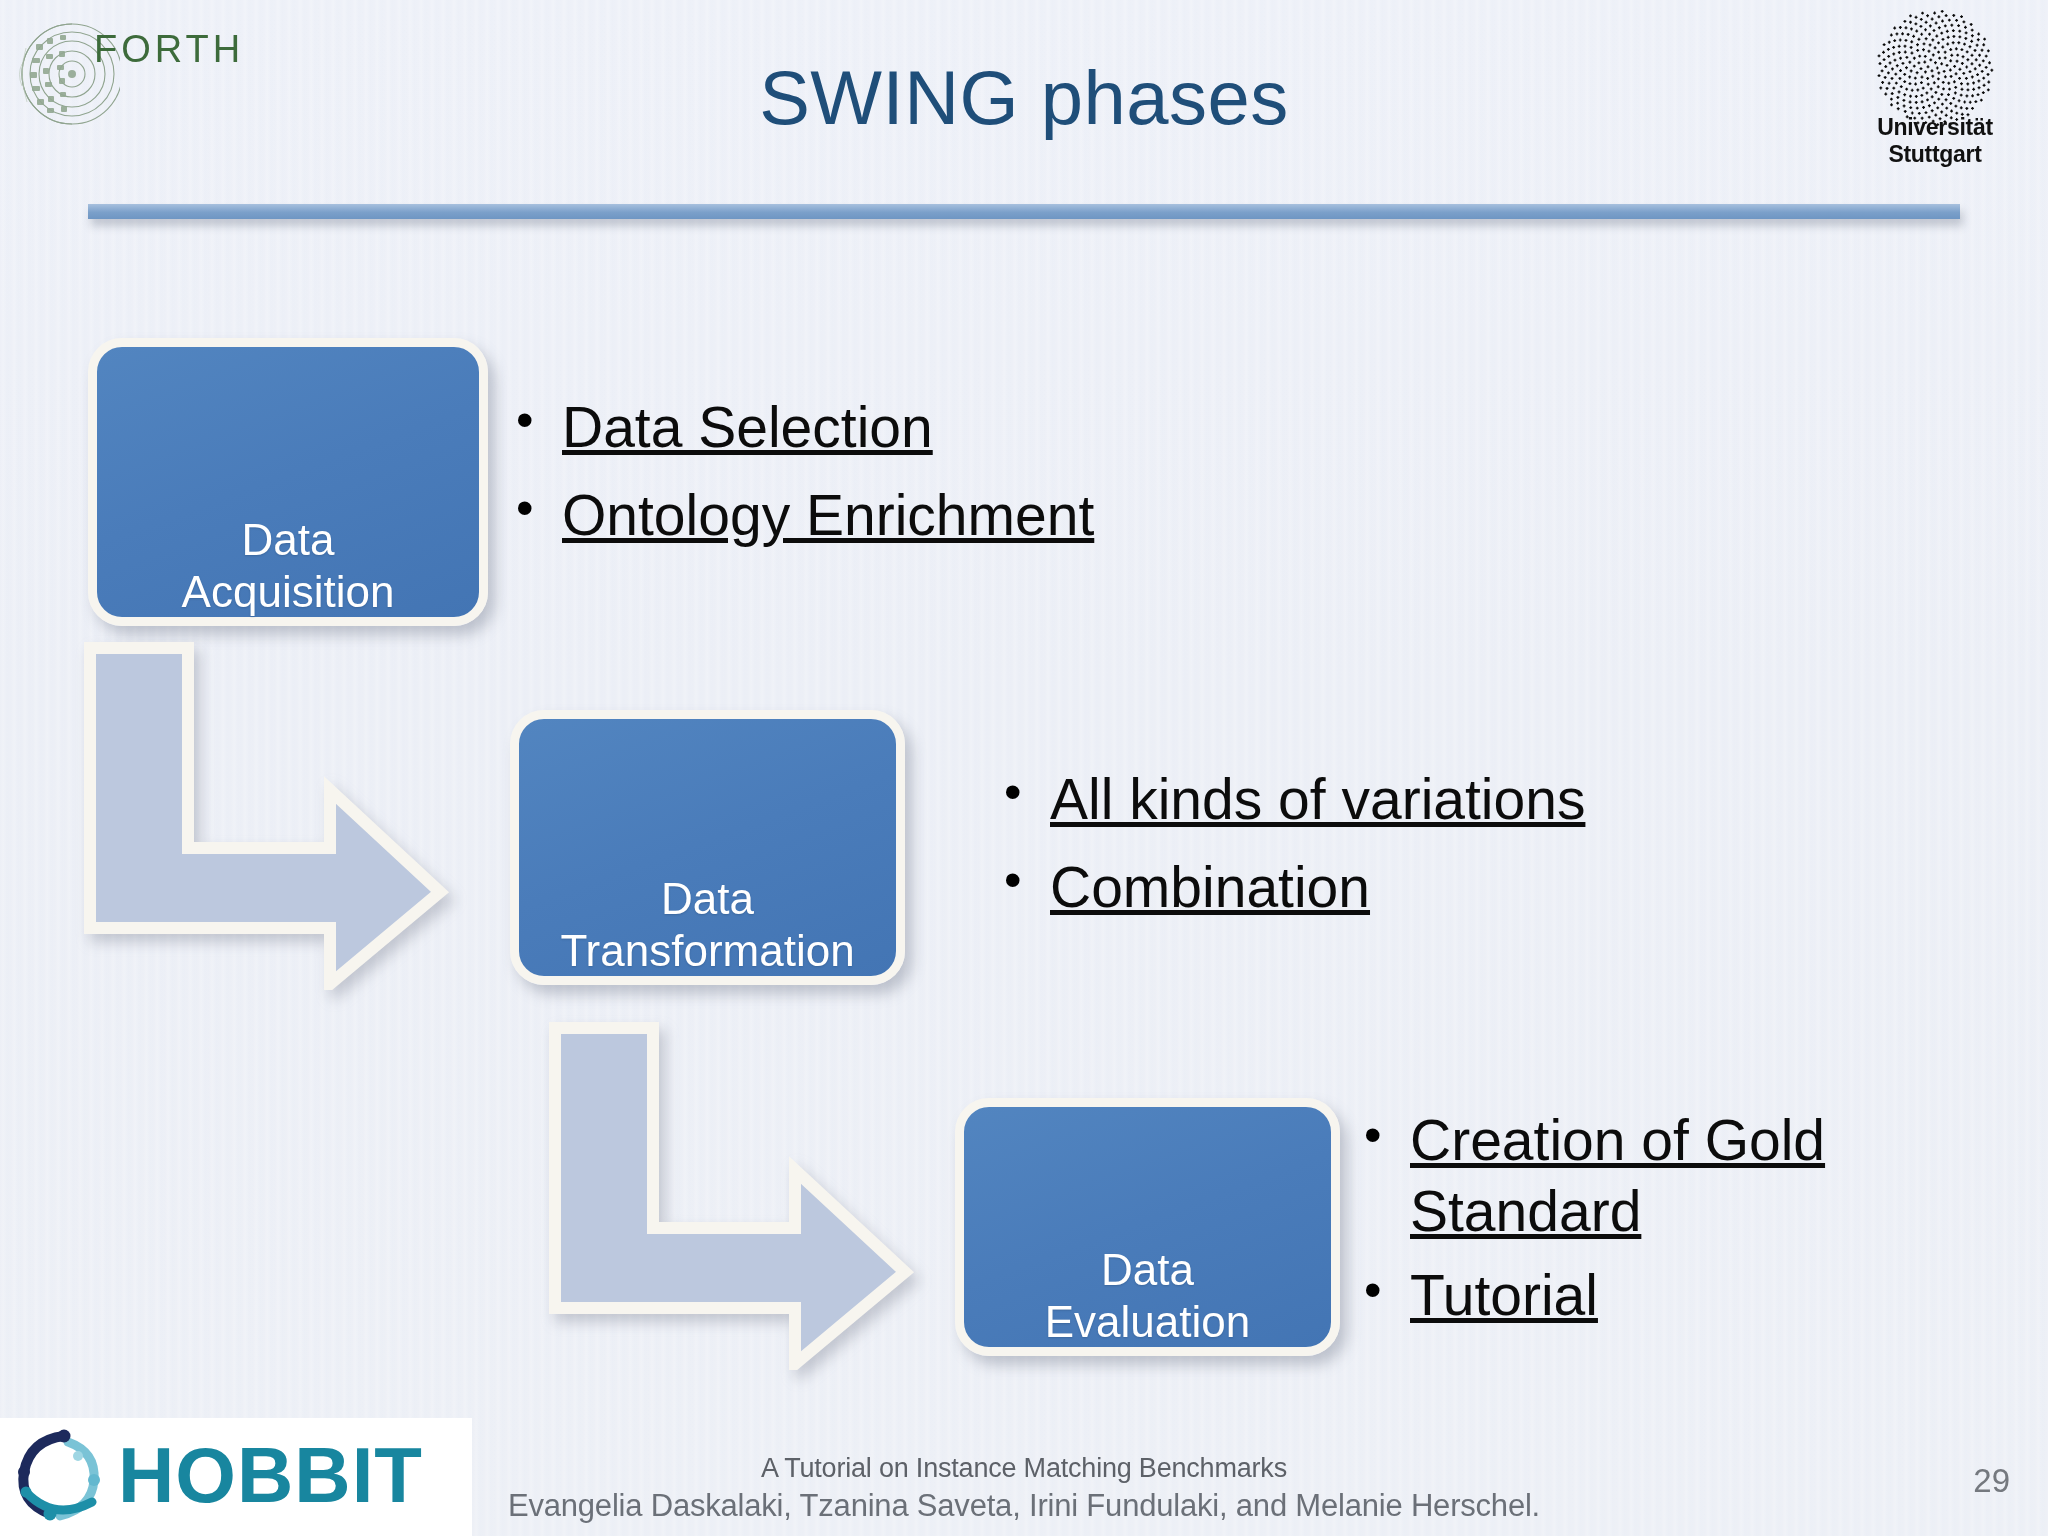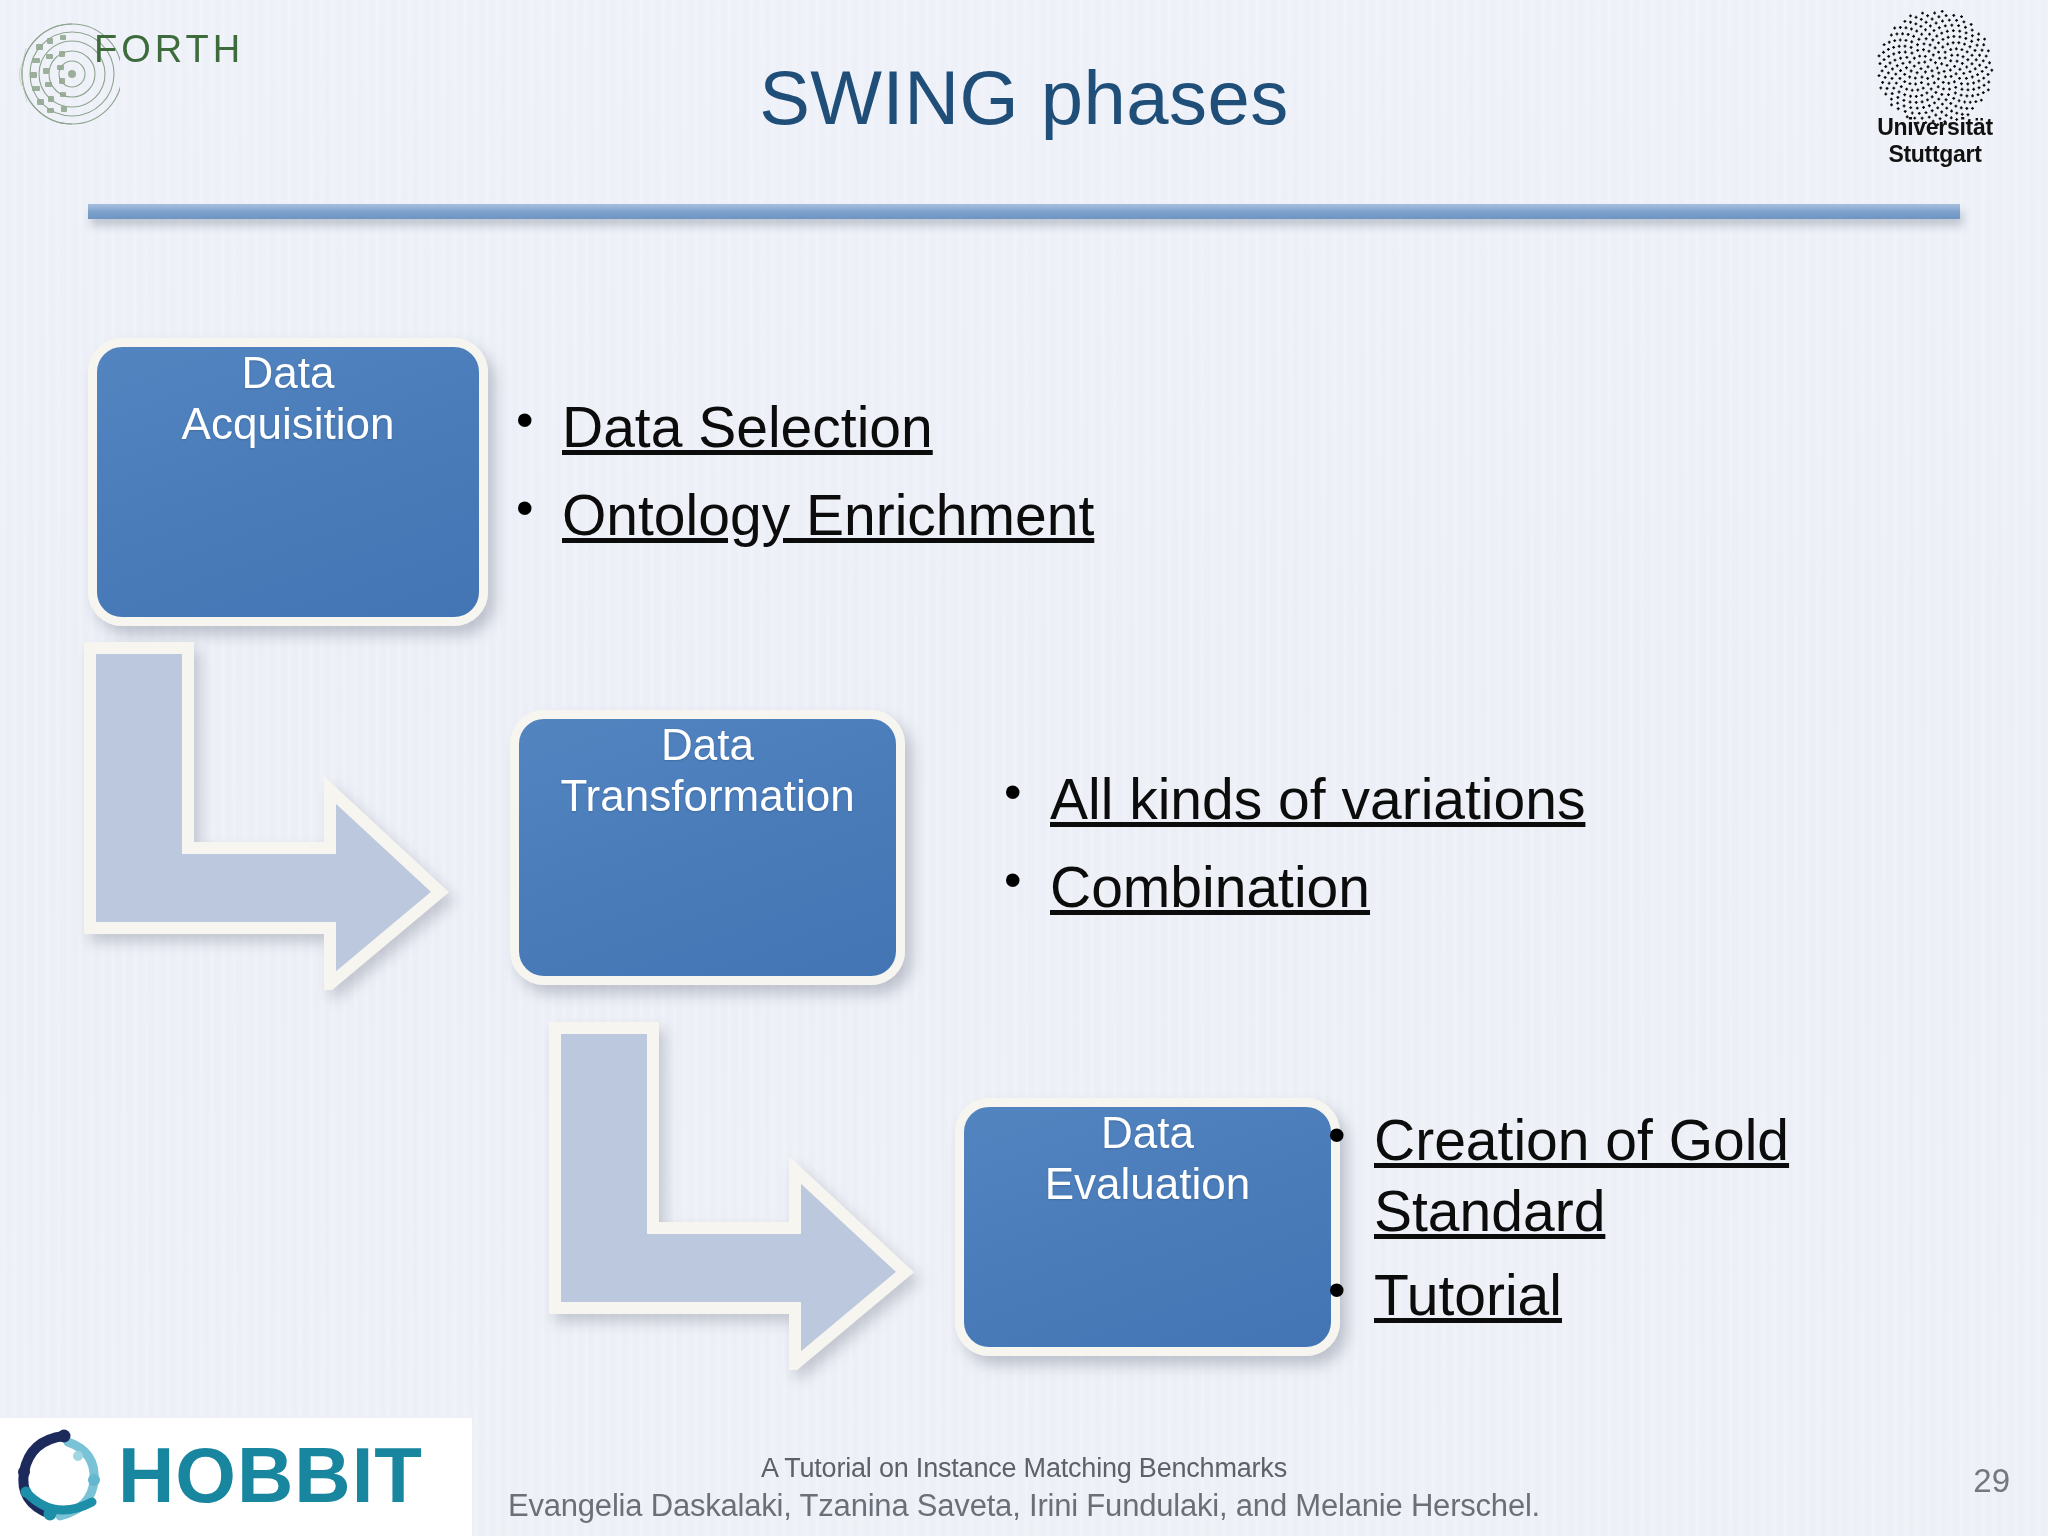--- a/index.html
+++ b/index.html
@@ -127,21 +127,21 @@
   }
 
   
   .phase-box {
     position: absolute;
     background: linear-gradient(160deg, #5285c0 0%, #4a7cba 48%, #4375b4 100%);
     border: 9px solid #f7f5ef;
     border-radius: 34px;
     box-shadow: 7px 9px 14px rgba(110,118,136,0.38);
     display: flex;
-    align-items: flex-start;
+    align-items: flex-end;
     justify-content: center;
     box-sizing: border-box;
   }
   .phase-label {
     color: #ffffff;
     font-family: "Liberation Sans", sans-serif;
     font-size: 44px;
     line-height: 1.17;
     text-align: center;
     font-weight: 400;
@@ -184,21 +184,21 @@
     position: absolute;
     left: 4px;
     top: -2px;
     font-size: 50px;
     line-height: 1.30;
     color: #000;
   }
 
   #bullets-acquisition { left: 512px;  top: 390px;  width: 880px; }
   #bullets-transform   { left: 1000px; top: 762px;  width: 760px; }
-  #bullets-evaluation  { left: 1324px; top: 1105px; width: 560px; }
+  #bullets-evaluation  { left: 1360px; top: 1105px; width: 560px; }
   #bullets-evaluation li { line-height: 1.24; }
 
   
   .hobbit-logo {
     position: absolute;
     left: 0px;
     bottom: 0px;
     width: 472px;
     height: 118px;
     background: #ffffff;

